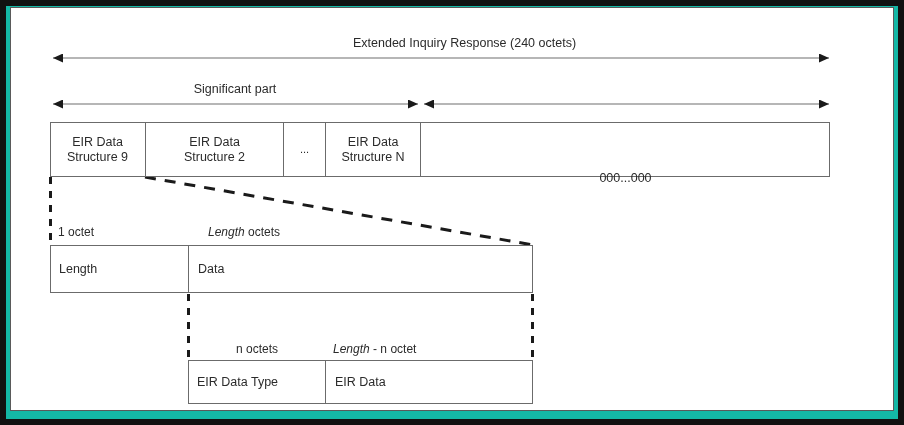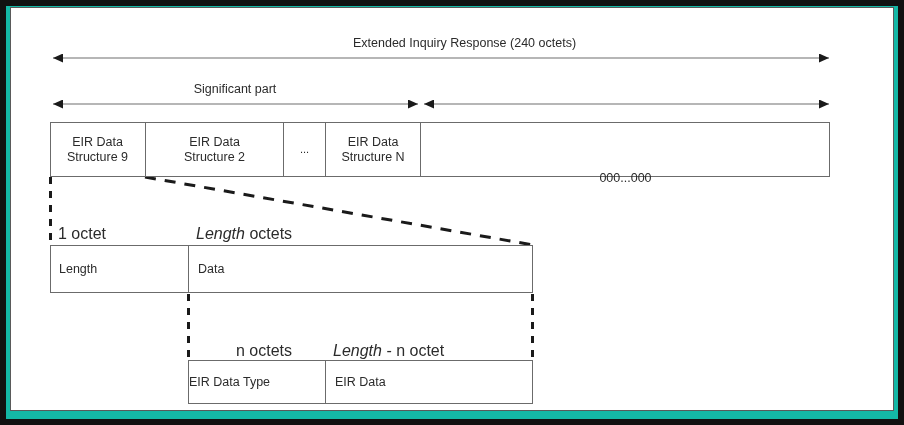--- a/index.html
+++ b/index.html
@@ -82,21 +82,21 @@
     text-align: left;
   }
   .vdiv {
     position: absolute;
     width: 1px;
     background: #6b6b6b;
   }
   .octet-lbl {
     position: absolute;
     color: #2b2b2b;
-    font-size: 16px;
+    font-size: 12px;
     white-space: nowrap;
   }
   .octet-lbl i {
     font-style: italic;
   }
 </style>
 </head>
 <body>
 
 <div id="figure">
@@ -154,36 +154,36 @@
   <div class="box-cell" style="left:326px; top:122px; width:94px; height:55px; flex-direction:column;">
     <span>EIR Data</span>
     <span>Structure N</span>
   </div>
 
   <div class="box-cell" style="left:421px; top:122px; width:409px; height:55px;margin-top:29px;">000...000</div>
 
   <div class="octet-lbl" style="left:58px; top:225px;">
     <span>1 octet</span>
   </div>
-  <div class="octet-lbl" style="left:196px; top:225px;">
+  <div class="octet-lbl" style="left:208px; top:225px;">
     <i>Length</i><span> octets</span>
   </div>
 
   <div class="box" style="left:50px; top:245px; width:483px; height:48px;"></div>
   <div class="vdiv" style="left:188px; top:245px; height:48px;"></div>
 
   <div class="box-cell cell-left" style="left:50px; top:245px; width:138px; height:48px;">Length</div>
   <div class="box-cell cell-left" style="left:189px; top:245px; width:344px; height:48px;">Data</div>
 
   <div class="octet-lbl" style="left:196px; top:342px;padding-left:40px;">
     <span>n octets</span>
   </div>
   <div class="octet-lbl" style="left:333px; top:342px;">
     <i>Length</i><span> - n octet</span>
   </div>
 
   <div class="box" style="left:188px; top:360px; width:345px; height:44px;"></div>
   <div class="vdiv" style="left:325px; top:360px; height:44px;"></div>
 
-  <div class="box-cell cell-left" style="left:180px; top:360px; width:137px; height:44px;">EIR Data Type</div>
+  <div class="box-cell cell-left" style="left:188px; top:360px; width:137px; height:44px;">EIR Data Type</div>
   <div class="box-cell cell-left" style="left:326px; top:360px; width:207px; height:44px;">EIR Data</div>
 
 </div>
 
 </body></html>

